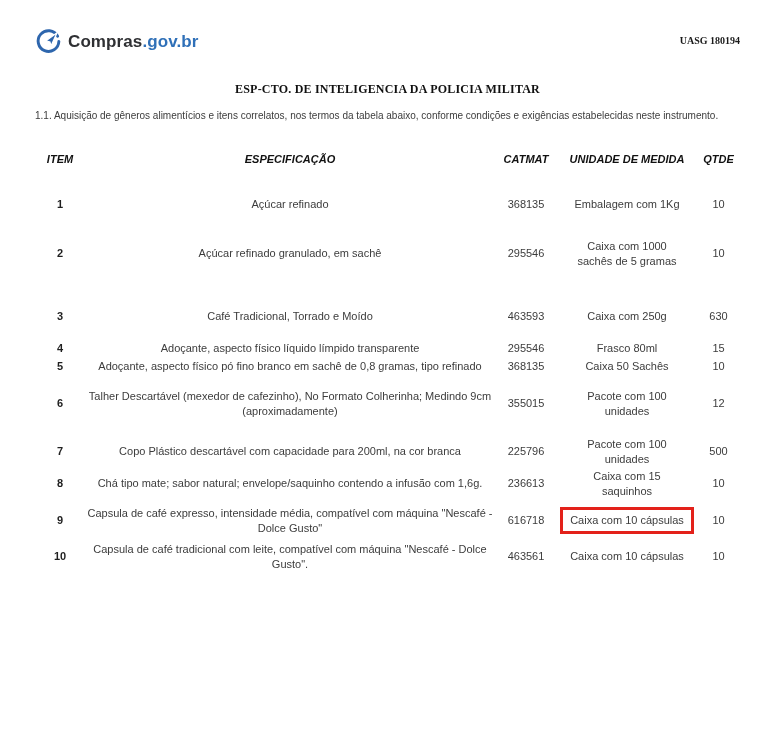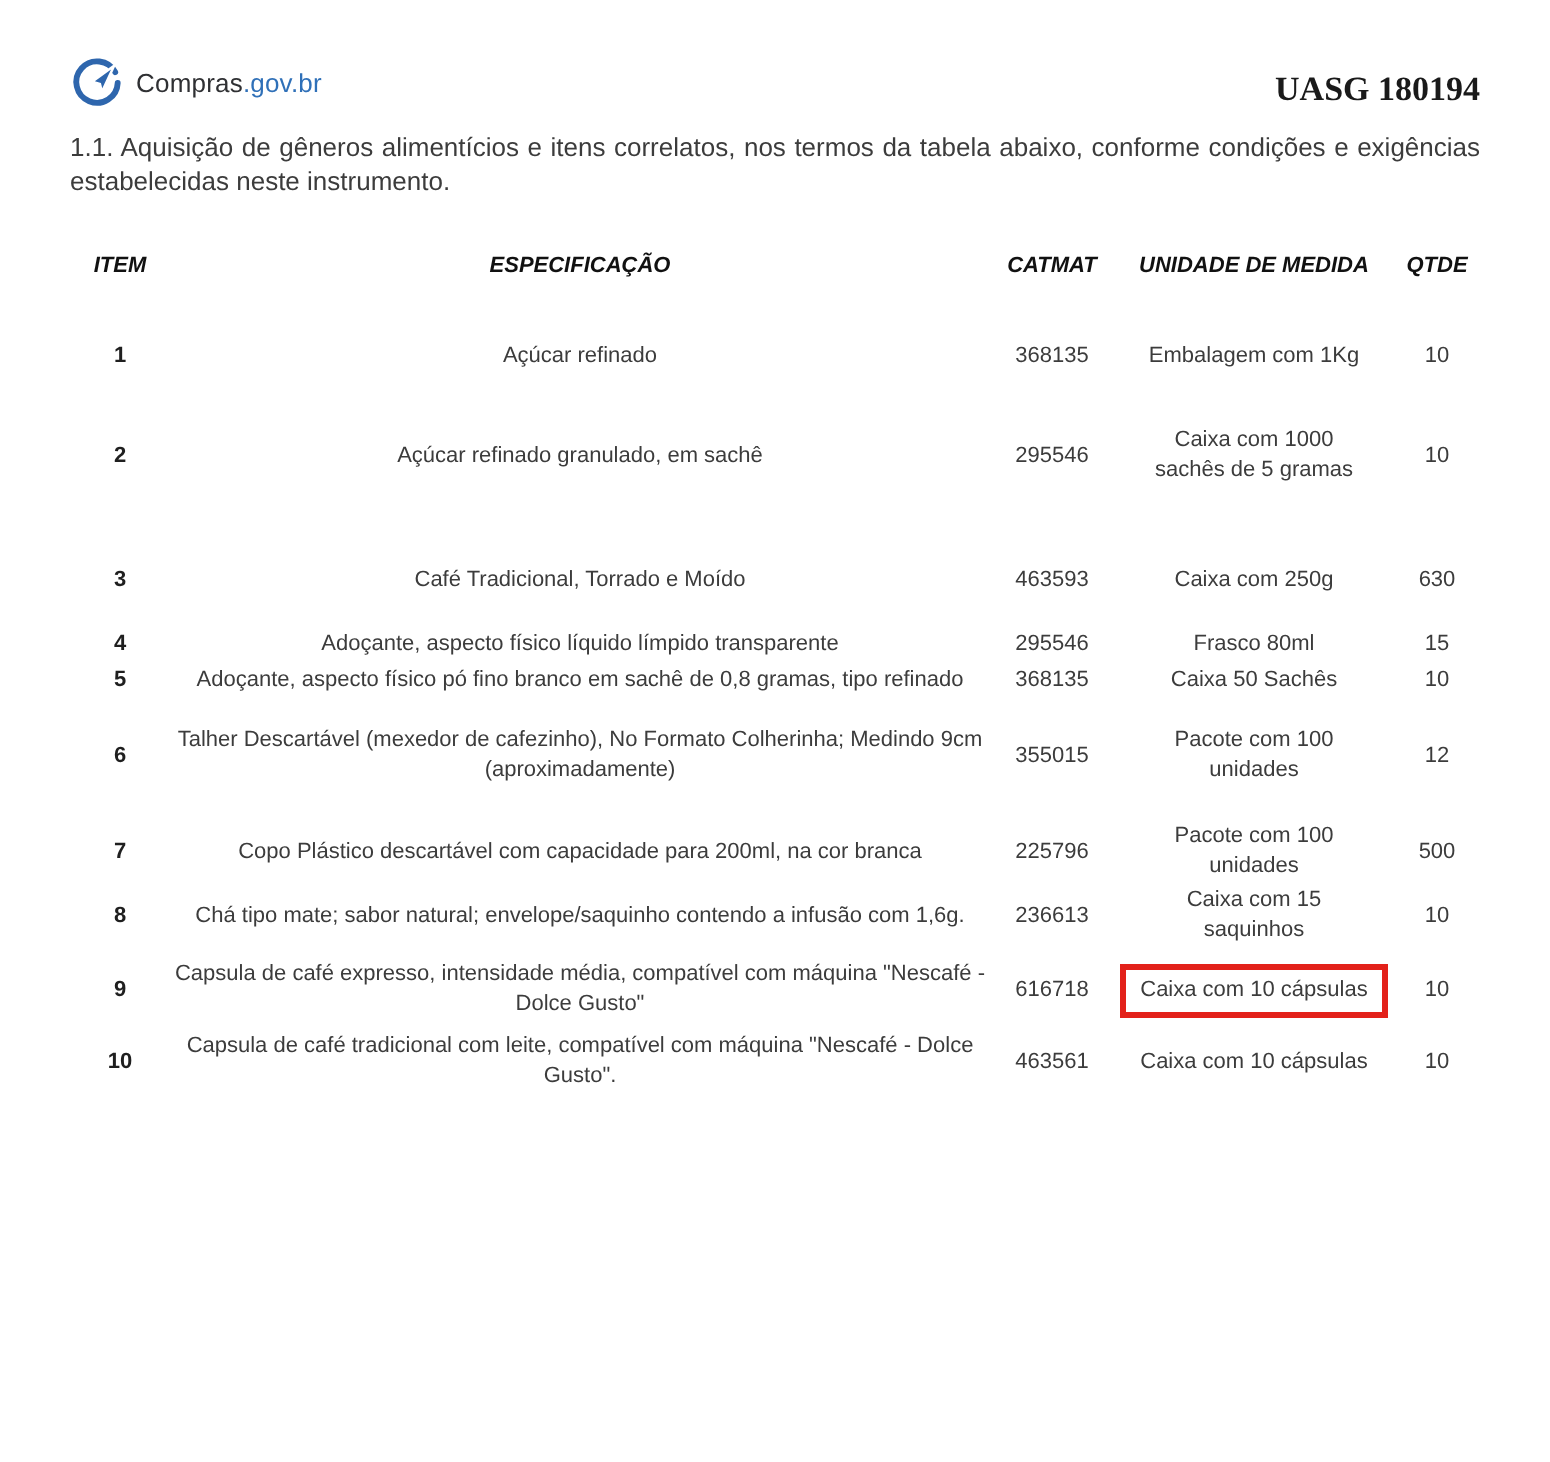--- a/index.html
+++ b/index.html
@@ -4,30 +4,30 @@
 <style>
   * { margin:0; padding:0; box-sizing:border-box; }
   html,body { width:775px; height:731px; background:#ffffff; overflow:hidden; }
   body { font-family:"Liberation Sans", sans-serif; color:#3c3c3c; }
   .page { position:relative; width:775px; height:731px; background:#fff; }
 
   
   .page-header { display:flex; justify-content:space-between; align-items:flex-start; padding:28px 35px 0 35px; }
   .logo { display:flex; align-items:center; gap:6px; }
   .logo svg { width:27px; height:27px; display:block; }
-  .logo-text { font-size:13px; font-weight:normal; letter-spacing:0.1px; }
+  .logo-text { font-size:17px; font-weight:bold; letter-spacing:0.1px; }
   .logo-dark { color:#2f3033; }
   .logo-blue { color:#2f70b8; }
-  .uasg { font-family:"Liberation Serif", serif; font-weight:bold; font-size:17px; color:#1a1a1a; margin-top:7px; }
+  .uasg { font-family:"Liberation Serif", serif; font-weight:bold; font-size:10px; color:#1a1a1a; margin-top:7px; }
 
   
   .org-line { text-align:center; font-family:"Liberation Serif", serif; font-weight:bold; font-size:12px; color:#111; margin-top:27px; letter-spacing:0.2px; }
   .doc-title { text-align:center; font-family:"Liberation Serif", serif; font-weight:bold; font-size:21px; color:#111; margin-top:15px; }
   .section-heading { font-family:"Liberation Serif", serif; font-weight:bold; font-size:14.5px; color:#111; margin:42px 35px 0 35px; letter-spacing:0.2px; }
-  .paragraph { margin:11px 35px 0 35px; font-size:13px; line-height:16.5px; text-align:justify; color:#3c3c3c; }
+  .paragraph { margin:11px 35px 0 35px; font-size:10px; line-height:16.5px; text-align:justify; color:#3c3c3c; }
 
   
   table.items { border-collapse:collapse; table-layout:fixed; width:705px; margin:26px 0 0 35px; }
   .col-item  { width:50px; }
   .col-spec  { width:410px; }
   .col-catmat{ width:62px; }
   .col-unit  { width:140px; }
   .col-qtde  { width:43px; }
   th { font-size:11px; font-weight:bold; color:#111; text-align:center; white-space:nowrap; padding:2px 0 14px 0; vertical-align:middle;font-style:italic; }
   th.h-item { text-align:center; }
@@ -62,20 +62,21 @@
         <svg viewBox="0 0 24 24" aria-hidden="true">
           <path d="M 20.1 7.2 A 9.2 9.2 0 1 0 21.2 12" fill="none" stroke="#2e66ad" stroke-width="2.6" stroke-linecap="round"></path>
           <path d="M19.6 4.3 L9.8 11.4 l3.5 1.0 0.9 3.6 5.4-11.7 z" fill="#2e66ad" stroke="#ffffff" stroke-width="1.1"></path>
         </svg>
       </span>
       <span class="logo-text"><span class="logo-dark">Compras</span><span class="logo-blue">.gov.br</span></span>
     </div>
     <div class="uasg">UASG 180194</div>
   </div>
 
+  <div class="org-line">ESP-CTO. DE INTELIGENCIA DA POLICIA MILITAR</div>
   <p class="paragraph">1.1. Aquisição de gêneros alimentícios e itens correlatos, nos termos da tabela abaixo, conforme condições e exigências estabelecidas neste instrumento.</p>
 
   <table class="items">
     <colgroup>
       <col class="col-item">
         <col class="col-spec">
         <col class="col-catmat">
         <col class="col-unit">
         <col class="col-qtde">
     </colgroup>

